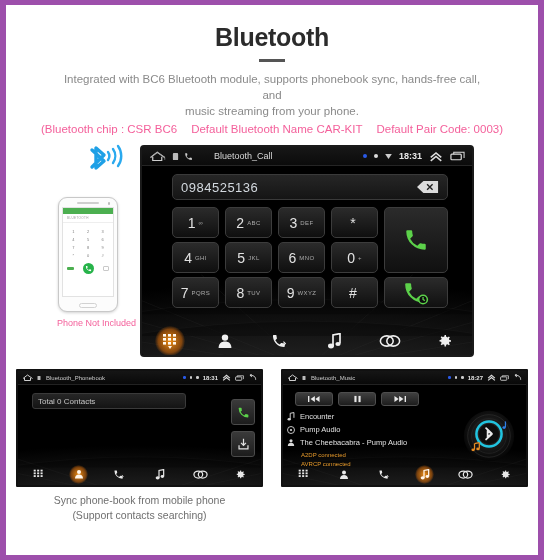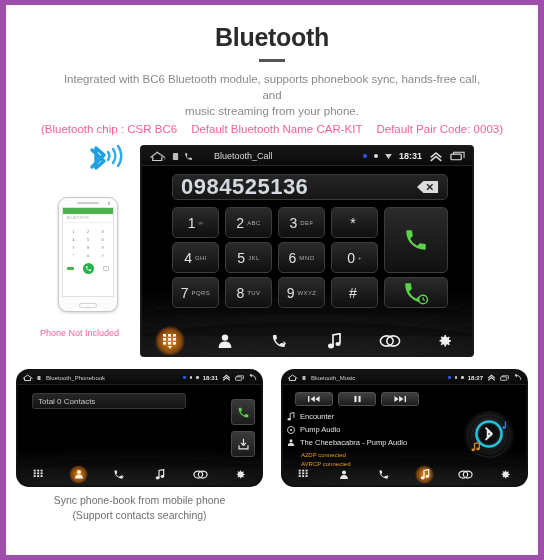--- a/index.html
+++ b/index.html
@@ -74,21 +74,21 @@
   .pkeys div { text-align:center; font-size:4px; color:#7d7d7d; line-height:7px;}
   .pactions { display:flex; justify-content:space-around; align-items:center; margin-top:2px;}
   .pact-s { width:7px;height:3.5px;background:#4caf50;border-radius:1px;}
   .pact-c { width:11px;height:11px;border-radius:50%;background:#27b34a;display:flex;align-items:center;justify-content:center;}
   .pact-x { width:6px;height:5px;border:.6px solid #c9c9c9;border-radius:1px;}
   .phone-home {
     position:absolute; bottom:3px; left:50%; transform:translateX(-50%);
     width:18px;height:5px;border:1px solid #d2d2d2;border-radius:4px;
   }
   .phone-cap {
-    margin-top: 16px; text-align: left;
+    margin-top: 6px; text-align: right;
     font-size: 9px; color: #f4609b;
   }
 
   
   .unit {
     position: absolute; left: 134px; top: 0;
     width: 334px; height: 212px;
     background: #000; border-radius: 4px;
     border: 2px solid #1a1a1a;
     overflow: hidden;
@@ -113,21 +113,21 @@
   .rays { position:absolute; inset:0; pointer-events:none; opacity:.5; }
 
   .numfield {
     position: absolute; left: 30px; top: 8px;
     width: 276px; height: 26px;
     background: linear-gradient(#262626,#151515);
     border: 1px solid #3a3a3a; border-radius: 5px;
     display: flex; align-items: center; padding: 0 8px;
   }
   .numtext {
-    font-size: 22px; font-weight: bold; color:#d3d9df; letter-spacing:.5px;
+    font-size: 13px; font-weight: normal; color:#d3d9df; letter-spacing:.5px;
   }
   .bksp { margin-left:auto; }
 
   .keypad {
     position:absolute; left:30px; top:41px; width:276px;
     display:grid; grid-template-columns: repeat(4, 1fr) 64px;
     grid-auto-rows: 31px; gap: 4px 6px;
   }
   .key {
     background: linear-gradient(#2b2b2b,#0f0f0f);
@@ -163,21 +163,21 @@
     text-align:center; font-size: 11px; color:#6f6f6f; margin-top: 8px;
   }
 
   
   .bottomrow {
     display:flex; gap: 18px; padding: 0 10px; margin-top: 9px;
   }
   .panel { flex:1; }
   .mini {
     width: 100%; height: 118px; background:#000;
-    border: 2px solid #111; border-radius: 13px; overflow:hidden;
+    border: 2px solid #111; border-radius: 1px; overflow:hidden;
     position:relative;
   }
   .mini-sb {
     height: 14px; background: linear-gradient(#151515,#090909);
     border-bottom:1px solid #222;
     display:flex; align-items:center; padding: 0 4px; gap:3px;
   }
   .mini-title { font-size: 6px; color:#c9c9c9; margin-left:2px; }
   .mini-right { margin-left:auto; display:flex; align-items:center; gap:4px; }
   .mini-time { font-size:6px; color:#e4e4e4; font-weight:bold; }

